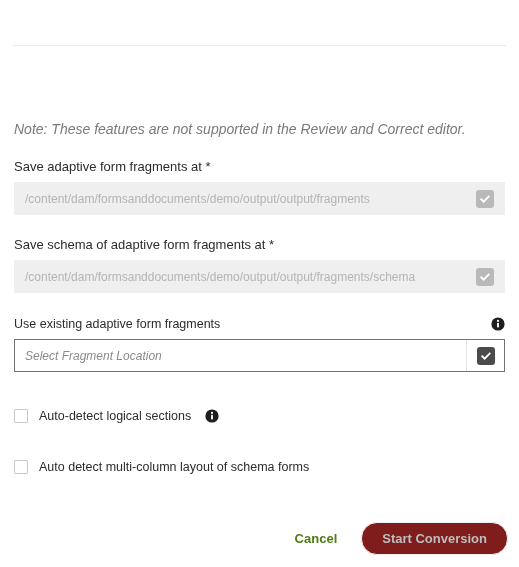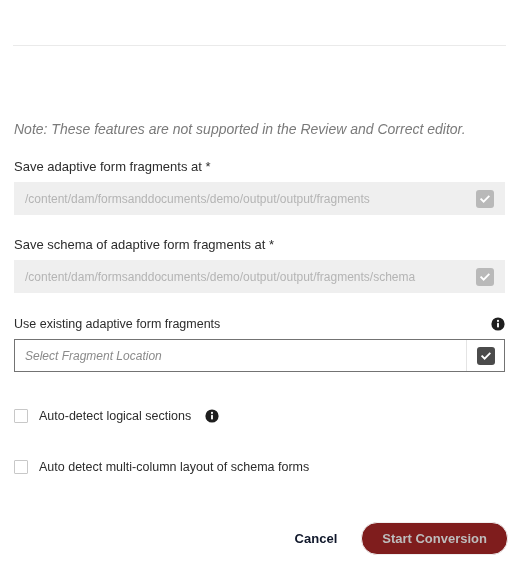--- a/index.html
+++ b/index.html
@@ -236,21 +236,21 @@
     display: flex;
     align-items: center;
     gap: 10px;
   }
   .btn-cancel {
     background: none;
     border: none;
     font-family: inherit;
     font-size: 13px;
     font-weight: bold;
-    color: #0f172a;
+    color: #4d7c0f;
     padding: 8px 14px;
     cursor: pointer;
   }
   .btn-primary-disabled {
     background: #7f1d1d;
     border: 1px solid #efefef;
     border-radius: 16px;
     font-family: inherit;
     font-size: 13px;
     font-weight: bold;

